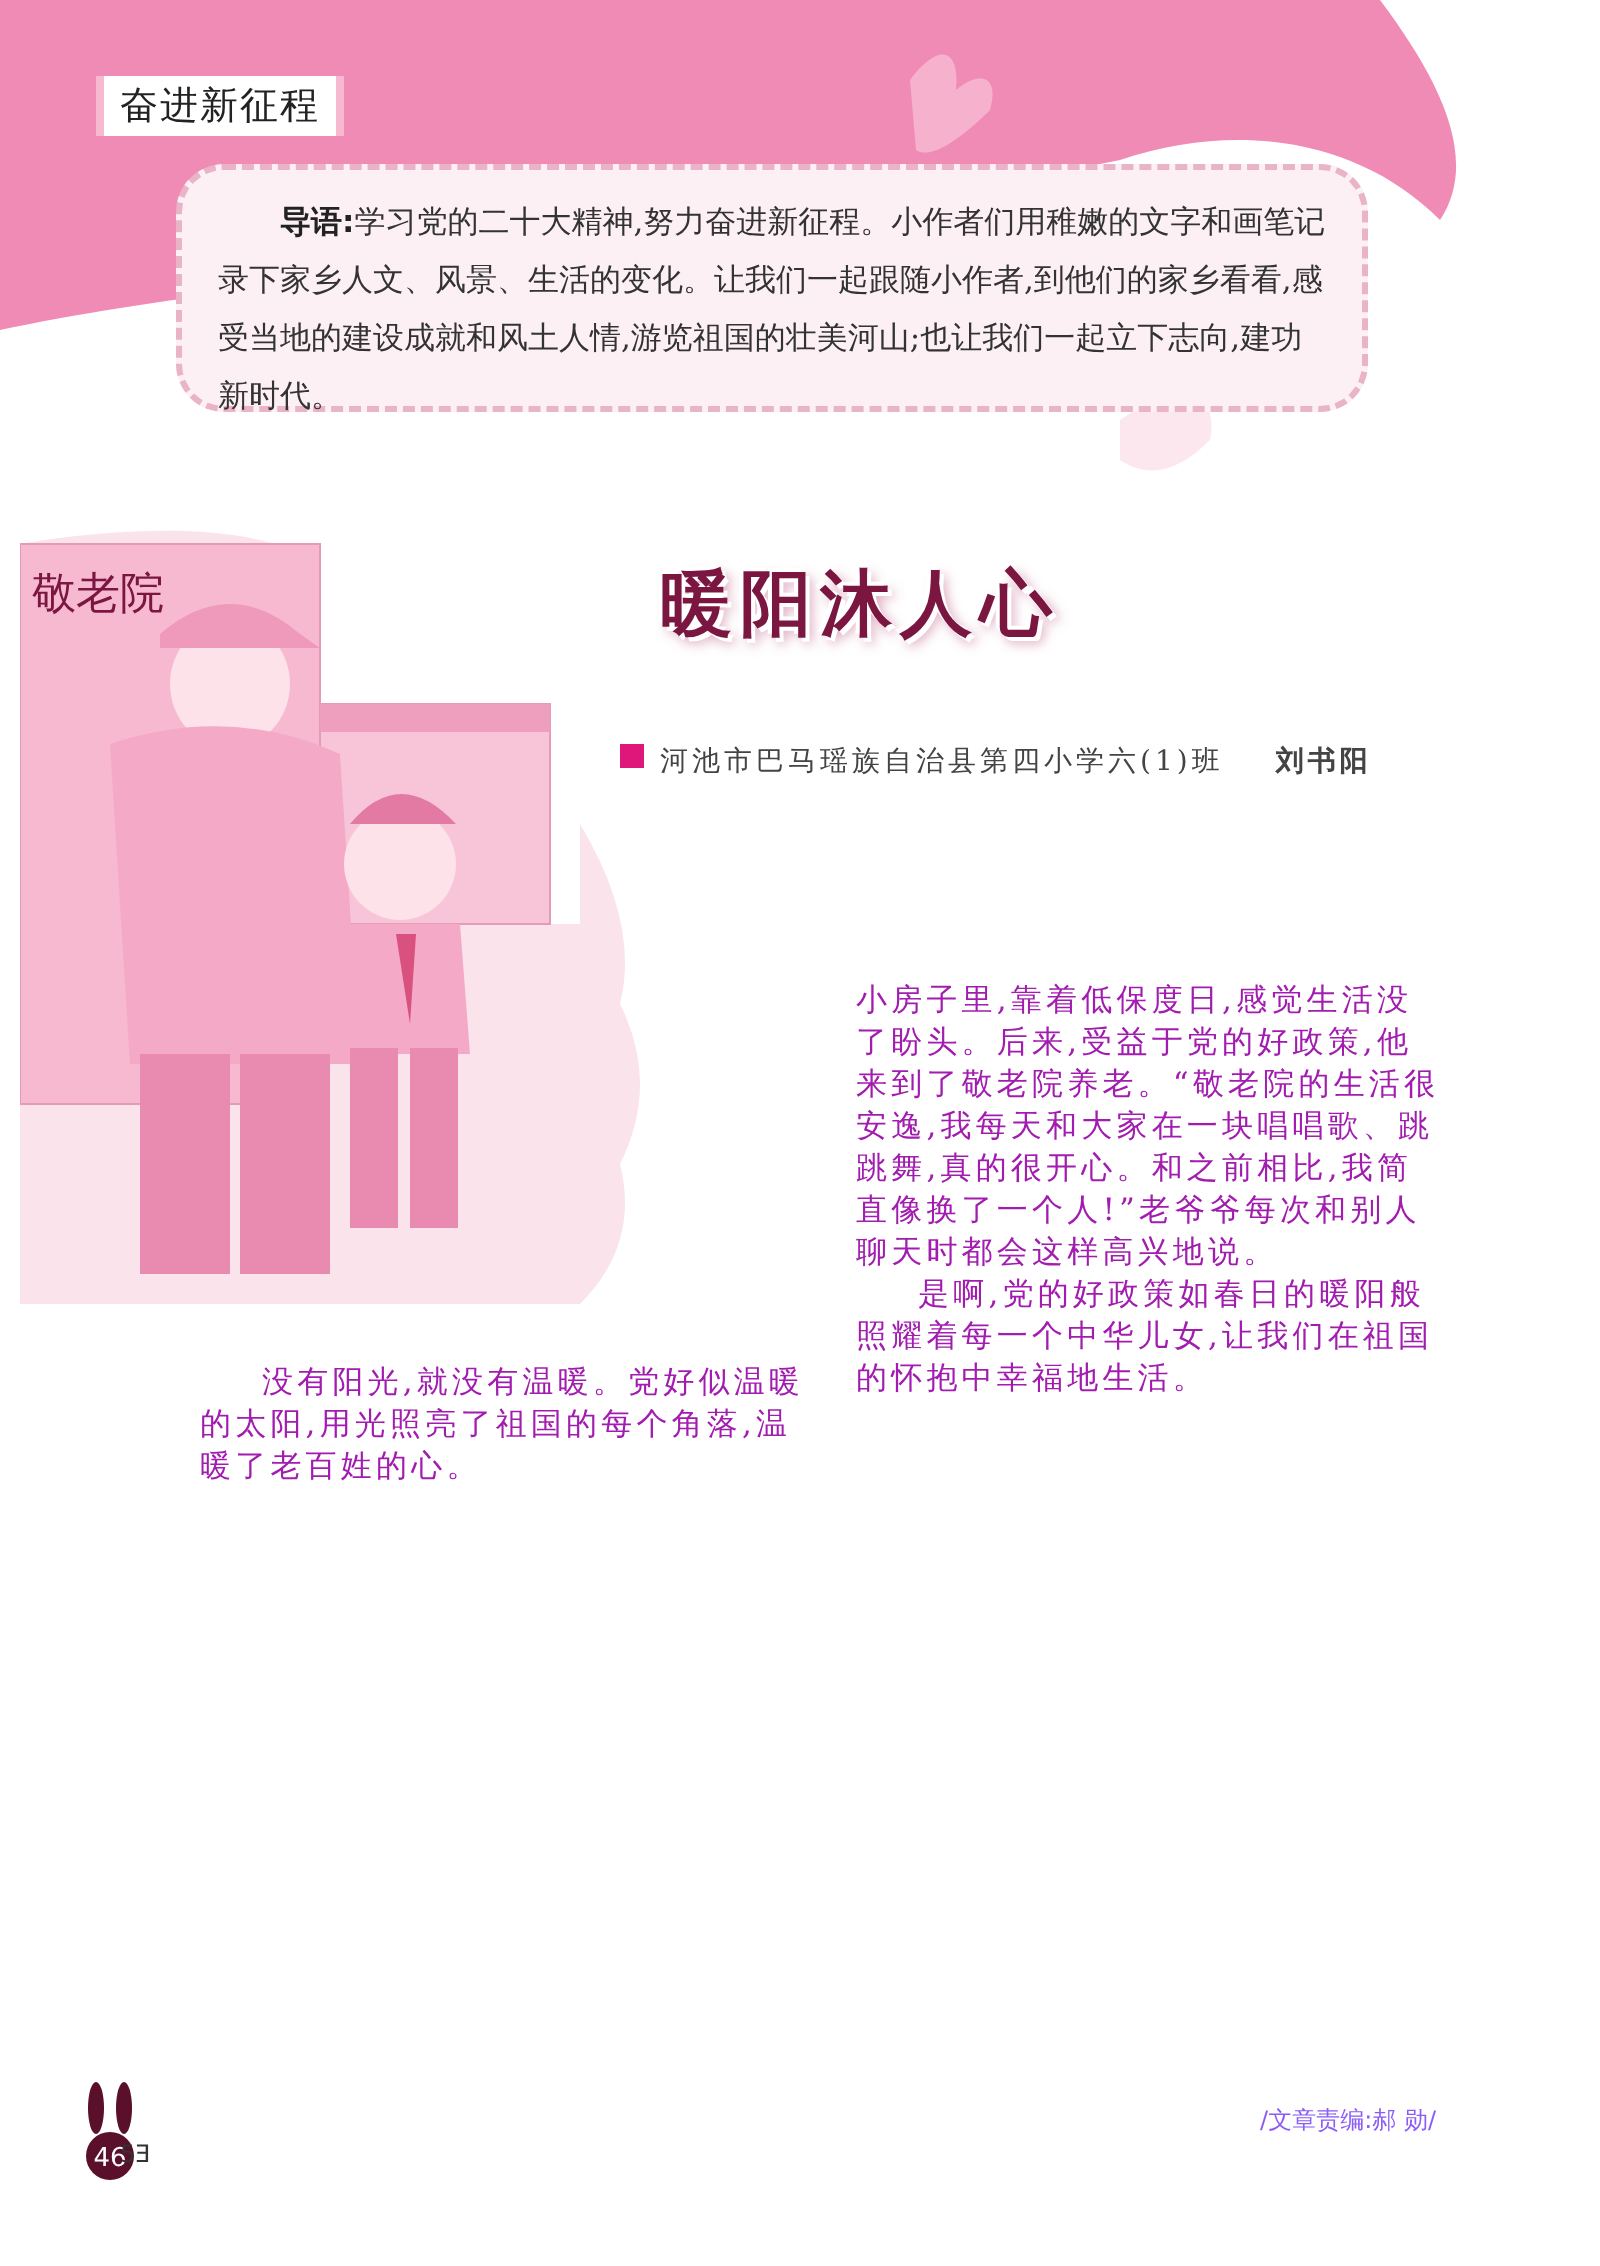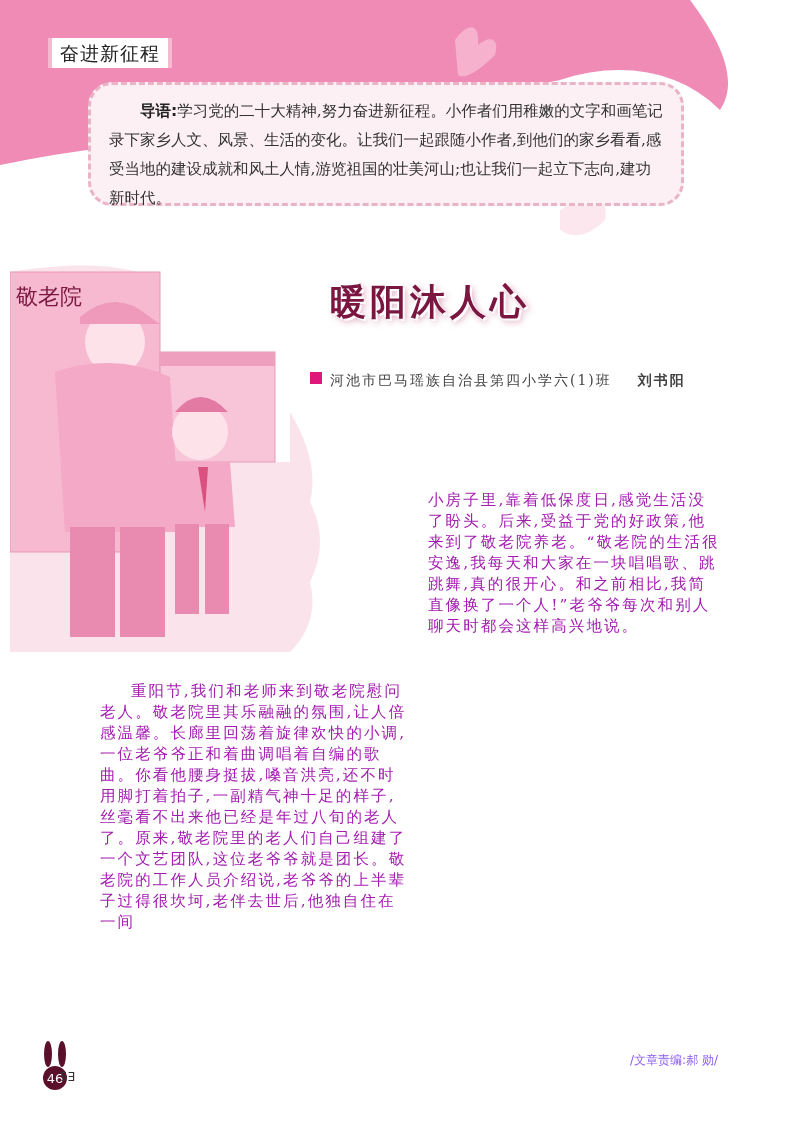--- a/index.html
+++ b/index.html
@@ -90,25 +90,26 @@
 
 <div class="title">暖阳沐人心</div>
 
 <div class="byline">
   <span class="square"></span>
   <span>河池市巴马瑶族自治县第四小学六(1)班</span>
   <span class="author">刘书阳</span>
 </div>
 
 <div class="col col-left">
-  <p>重阳节,我们和老师来到敬老院慰问老人。敬老院里其乐融融的氛围,让人倍感温馨。长廊里回荡着旋律欢快的小调,一位老爷爷正和着曲调唱着自编的歌曲。你看他腰身挺拔,嗓音洪亮,还不时用脚打着拍子,一副精气神十足的样子,丝毫看不出来他已经是年过八旬的老人了。原来,敬老院里的老人们自己组建了一个文艺团队,这位老爷爷就是团长。敬老院的工作人员介绍说,老爷爷的上半辈子过得很坎坷,老伴去世后,他独自住在一间</p>
+  <p>没有阳光,就没有温暖。党好似温暖的太阳,用光照亮了祖国的每个角落,温暖了老百姓的心。</p>
 </div>
 
 <div class="col col-right">
   <p class="cont">小房子里,靠着低保度日,感觉生活没了盼头。后来,受益于党的好政策,他来到了敬老院养老。“敬老院的生活很安逸,我每天和大家在一块唱唱歌、跳跳舞,真的很开心。和之前相比,我简直像换了一个人!”老爷爷每次和别人聊天时都会这样高兴地说。</p>
+  <p>是啊,党的好政策如春日的暖阳般照耀着每一个中华儿女,让我们在祖国的怀抱中幸福地生活。</p>
 </div>
 
 <svg class="page-badge" viewBox="0 0 60 50">
   <ellipse cx="18" cy="14" rx="4" ry="13" fill="#5a0f2a"></ellipse>
   <ellipse cx="32" cy="14" rx="4" ry="13" fill="#5a0f2a"></ellipse>
   <circle cx="25" cy="38" r="12" fill="#5a0f2a"></circle>
   <text x="25" y="43" text-anchor="middle" font-family="DejaVu Sans, sans-serif" font-size="13" fill="#ffffff">46</text>
 </svg>
 <div class="page-next">5Ǝ</div>
 

